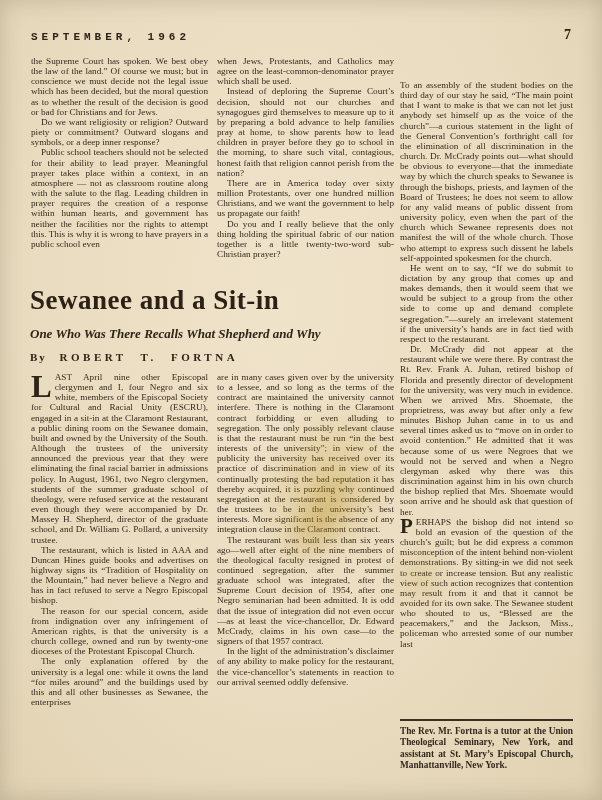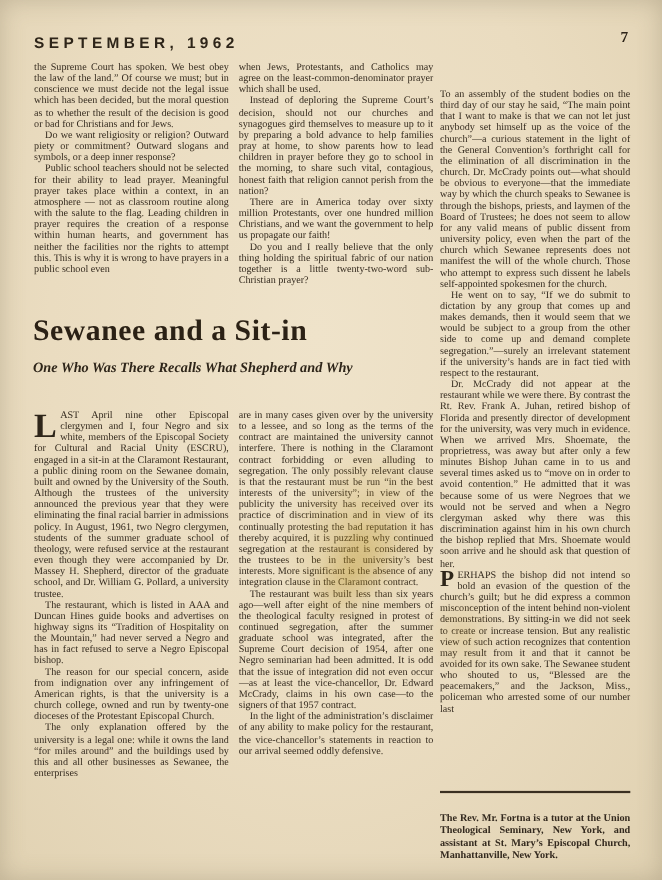--- a/index.html
+++ b/index.html
@@ -8,22 +8,22 @@
   .page {
     position:relative; width:602px; height:800px; overflow:hidden;
     background: radial-gradient(ellipse at 48% 38%, #efe3ca 0%, #eadcc0 55%, #e0d1b1 100%);
     box-shadow: inset 0 0 22px rgba(110,98,76,0.30);
     color:#33291e;
   }
 
   
   .issue {
     position:absolute; left:31px; top:31px;
-    font-family:Liberation Sans, sans-serif; font-weight:bold;
-    font-size:14px; letter-spacing:4px; color:#2e2519;
+    font-family:Liberation Mono, monospace; font-weight:bold;
+    font-size:11px; letter-spacing:4px; color:#2e2519;
   }
   .pagenum {
     position:absolute; right:31px; top:27px;
     font-weight:bold; font-size:14px; color:#2e2519;
   }
 
   
   .col {
     position:absolute; text-align:justify; overflow:hidden;
     font-size:9.2px; line-height:10.15px; color:#352b1f;
@@ -55,21 +55,21 @@
   .byline {
     position:absolute; left:30px; top:351px; width:364px;
     font-weight:bold; font-size:11px; color:#2e2519;
   }
   .byline .by { letter-spacing:2px; margin-right:10px; }
   .byline .name { letter-spacing:3.5px; word-spacing:8px; }
 
   
   .footnote {
     position:absolute; left:400px; top:719px; width:173px;
-    border-top:2px solid #3a2f21; padding-top:18px;
+    border-top:2px solid #3a2f21; padding-top:5px;
     font-weight:bold; font-size:9.3px; line-height:11.3px; text-align:justify;
     color:#33291e;
   }
 
   
   .stain { position:absolute; pointer-events:none; }
   .stain1 {
     left:252px; top:388px; width:150px; height:195px;
     background: radial-gradient(ellipse at 50% 50%, rgba(186,146,28,0.30), rgba(186,146,28,0) 66%);
     transform: rotate(28deg); filter: blur(2px);
@@ -107,24 +107,28 @@
 
   <div class="col c-right">
       <p class="no-indent">To an assembly of the student bodies on the third day of our stay he said, “The main point that I want to make is that we can not let just anybody set himself up as the voice of the church”—a curious statement in the light of the General Convention’s forthright call for the elimination of all discrimination in the church. Dr. McCrady points out—what should be obvious to everyone—that the immediate way by which the church speaks to Sewanee is through the bishops, priests, and laymen of the Board of Trustees; he does not seem to allow for any valid means of public dissent from university policy, even when the part of the church which Sewanee represents does not manifest the will of the whole church. Those who attempt to express such dissent he labels self-appointed spokesmen for the church.</p>
       <p>He went on to say, “If we do submit to dictation by any group that comes up and makes demands, then it would seem that we would be subject to a group from the other side to come up and demand complete segregation.”—surely an irrelevant statement if the university’s hands are in fact tied with respect to the restaurant.</p>
       <p>Dr. McCrady did not appear at the restaurant while we were there. By contrast the Rt. Rev. Frank A. Juhan, retired bishop of Florida and presently director of development for the university, was very much in evidence. When we arrived Mrs. Shoemate, the proprietress, was away but after only a few minutes Bishop Juhan came in to us and several times asked us to “move on in order to avoid contention.” He admitted that it was because some of us were Negroes that we would not be served and when a Negro clergyman asked why there was this discrimination against him in his own church the bishop replied that Mrs. Shoemate would soon arrive and he should ask that question of her.</p>
       <p class="no-indent"><span class="dropcap sm">P</span>ERHAPS the bishop did not intend so bold an evasion of the question of the church’s guilt; but he did express a common misconception of the intent behind non-violent demonstrations. By sitting-in we did not seek to create or increase tension. But any realistic view of such action recognizes that contention may result from it and that it cannot be avoided for its own sake. The Sewanee student who shouted to us, “Blessed are the peacemakers,” and the Jackson, Miss., policeman who arrested some of our number last</p>
     </div>
 
   <div class="title">Sewanee and a Sit-in</div>
   <div class="subtitle">One Who Was There Recalls What Shepherd and Why</div>
+  <div class="byline">
+    <span class="by">By</span>
+    <span class="name">ROBERT T. FORTNA</span>
+  </div>
 
   <div class="col c-art-1">
       <p class="no-indent"><span class="dropcap">L</span>AST April nine other Episcopal clergymen and I, four Negro and six white, members of the Episcopal Society for Cultural and Racial Unity (ESCRU), engaged in a sit-in at the Claramont Restaurant, a public dining room on the Sewanee domain, built and owned by the University of the South. Although the trustees of the university announced the previous year that they were eliminating the final racial barrier in admissions policy. In August, 1961, two Negro clergymen, students of the summer graduate school of theology, were refused service at the restaurant even though they were accompanied by Dr. Massey H. Shepherd, director of the graduate school, and Dr. William G. Pollard, a university trustee.</p>
-      <p>The restaurant, which is listed in AAA and Duncan Hines guide books and advertises on highway signs its “Tradition of Hospitality on the Mountain,” had never served a Negro and has in fact refused to serve a Negro Episcopal bishop.</p>
+      <p>The restaurant, which is listed in AAA and Duncan Hines guide books and advertises on highway signs its “Tradition of Hospitality on the Mountain,” had never believe a Negro and has in fact refused to serve a Negro Episcopal bishop.</p>
       <p>The reason for our special concern, aside from indignation over any infringement of American rights, is that the university is a church college, owned and run by twenty-one dioceses of the Protestant Episcopal Church.</p>
       <p>The only explanation offered by the university is a legal one: while it owns the land “for miles around” and the buildings used by this and all other businesses as Sewanee, the enterprises</p>
     </div>
   <div class="col c-art-2">
       <p class="no-indent">are in many cases given over by the university to a lessee, and so long as the terms of the contract are maintained the university cannot interfere. There is nothing in the Claramont contract forbidding or even alluding to segregation. The only possibly relevant clause is that the restaurant must be run “in the best interests of the university”; in view of the publicity the university has received over its practice of discrimination and in view of its continually protesting the bad reputation it has thereby acquired, it is puzzling why continued segregation at the restaurant is considered by the trustees to be in the university’s best interests. More significant is the absence of any integration clause in the Claramont contract.</p>
       <p>The restaurant was built less than six years ago—well after eight of the nine members of the theological faculty resigned in protest of continued segregation, after the summer graduate school was integrated, after the Supreme Court decision of 1954, after one Negro seminarian had been admitted. It is odd that the issue of integration did not even occur—as at least the vice-chancellor, Dr. Edward McCrady, claims in his own case—to the signers of that 1957 contract.</p>
       <p>In the light of the administration’s disclaimer of any ability to make policy for the restaurant, the vice-chancellor’s statements in reaction to our arrival seemed oddly defensive.</p>
     </div>
 
   <div class="footnote">The Rev. Mr. Fortna is a tutor at the Union Theological Seminary, New York, and assistant at St. Mary’s Episcopal Church, Manhattanville, New York.</div>

